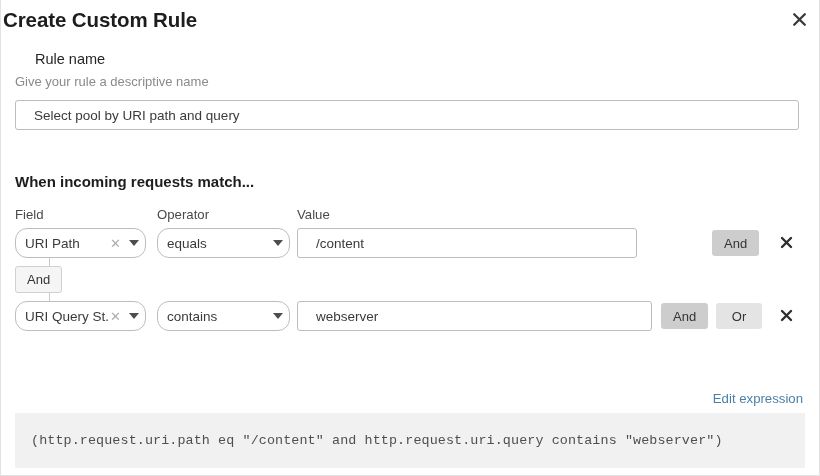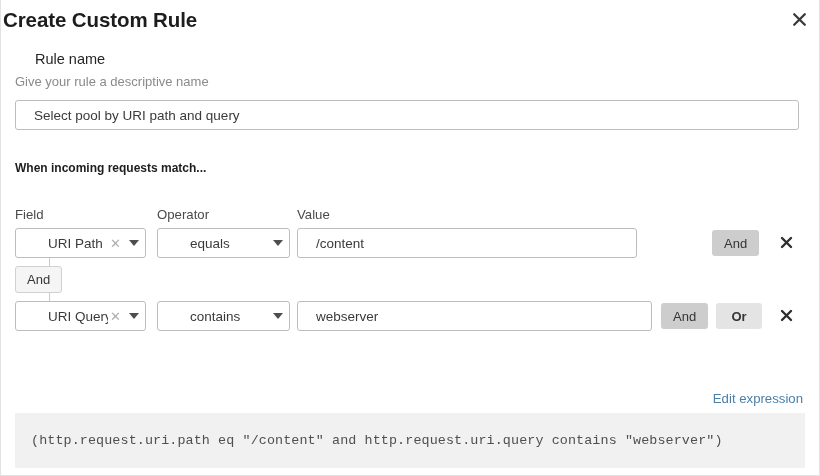--- a/index.html
+++ b/index.html
@@ -70,22 +70,22 @@
     outline: none;
   }
   #rule-name-input {
     left: 14px; top: 100px;
     width: 784px;
   }
 
   
   .section-heading {
     position: absolute;
-    left: 14px; top: 161px;
-    font-size: 12px;
+    left: 14px; top: 173px;
+    font-size: 15px;
     font-weight: bold;
     color: #1d1d1d;
   }
 
   
   .col-head {
     position: absolute;
     top: 207px;
     font-size: 13.2px;
     color: #4a4a4a;
@@ -96,27 +96,26 @@
 
   
   .cond-row { position: absolute; left: 0; width: 820px; height: 30px; }
   #cond-row-0 { top: 228px; }
   #cond-row-1 { top: 301px; }
 
   .select-box {
     position: absolute;
     height: 30px;
     border: 1px solid #bdbdbd;
-    border-radius: 3px;
+    border-radius: 12px;
     background: #fff;
     display: flex;
     align-items: center;
     cursor: pointer;
     user-select: none;
-    padding-left: 23px;
   }
   .select-box .sel-text {
     flex: 1 1 auto;
     font-size: 13.5px;
     color: #3a3a3a;
     padding-left: 9px;
     white-space: nowrap;
     overflow: hidden;
   }
   .sel-clear {
@@ -157,21 +156,21 @@
     color: #353535;
     cursor: pointer;
     padding: 0 12px;
     top: 2px;
   }
   .logic-btn.selected { background: #cdcdcd; }
   .logic-btn.plain    { background: #e4e4e4; }
 
   #row0-and { left: 711px; }
   #row1-and { left: 660px; }
-  #row1-or  { left: 715px; font-weight: bold; }
+  #row1-or  { left: 715px; }
 
   .row-delete {
     position: absolute;
     top: 0px;
     width: 26px; height: 28px;
     background: none; border: none;
     display: flex; align-items: center; justify-content: center;
     cursor: pointer; padding: 0;
   }
   #row0-delete { left: 772px; }

